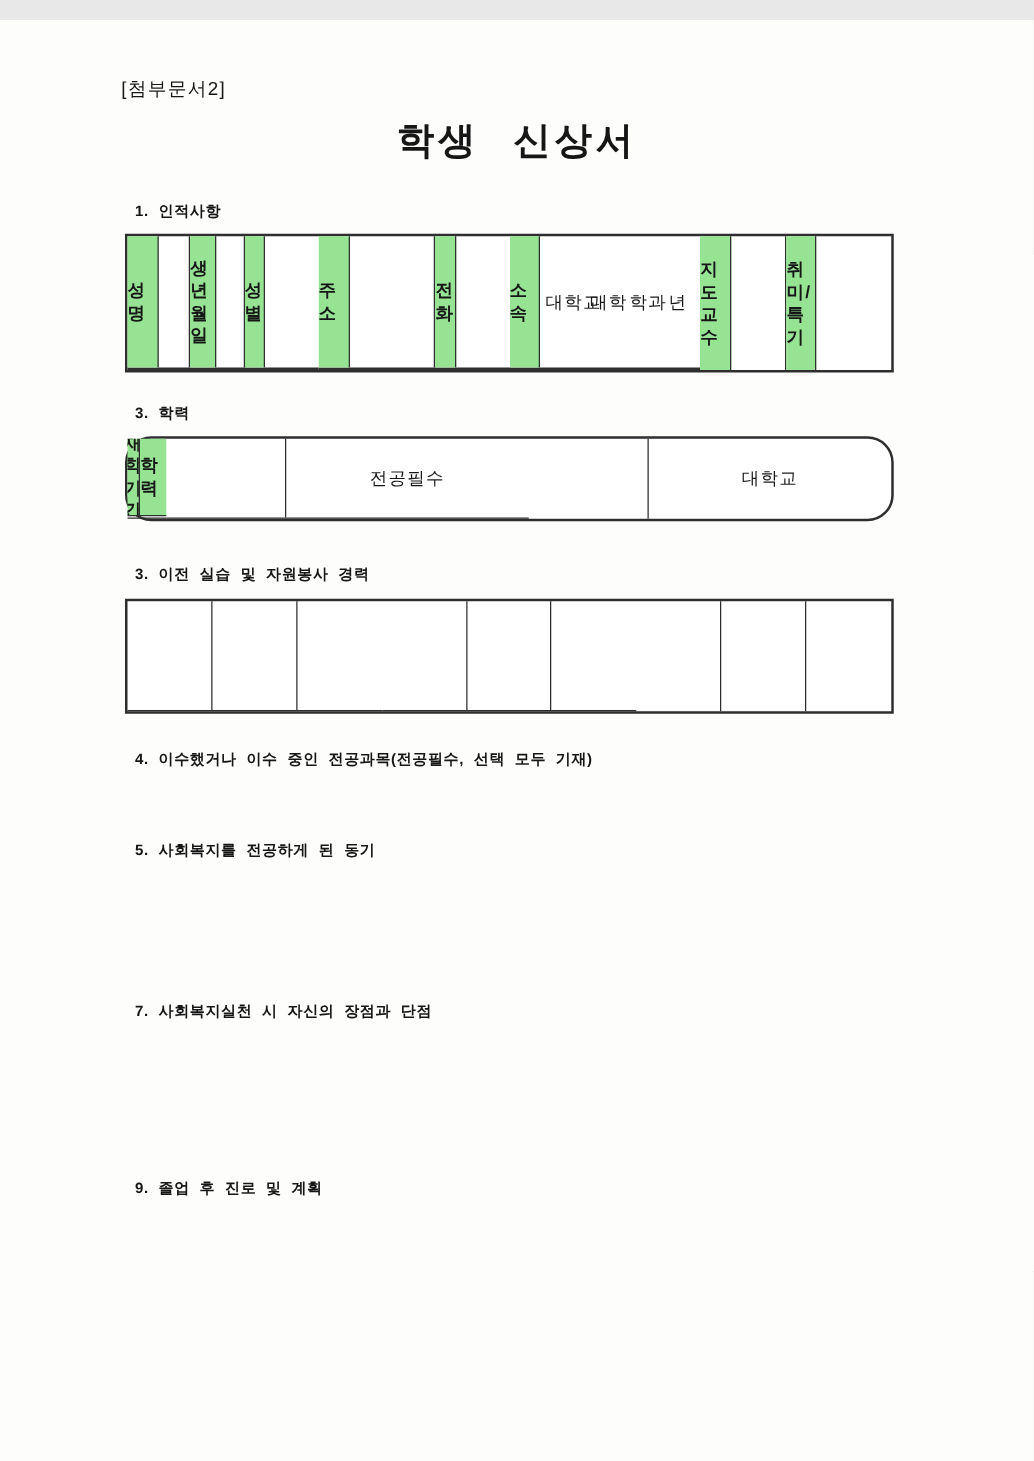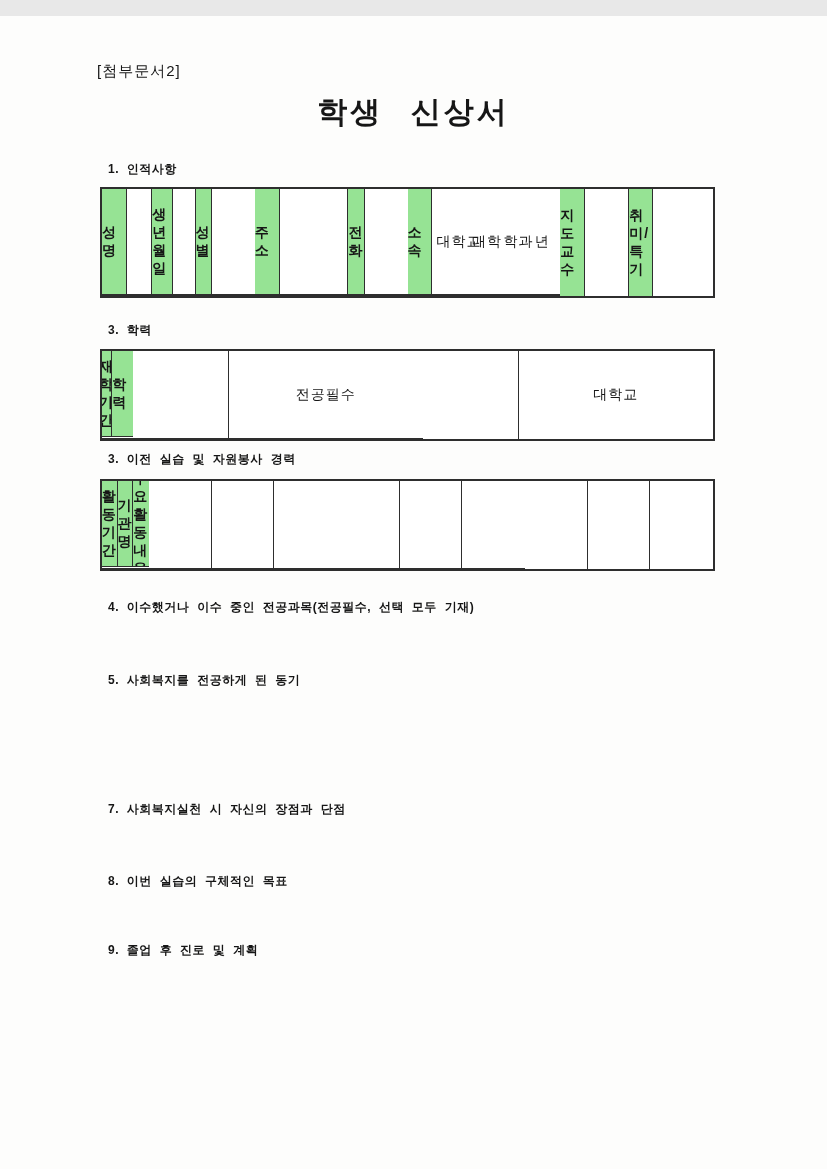--- a/index.html
+++ b/index.html
@@ -38,21 +38,21 @@
   #h7{top:785px;} #h8{top:857px;} #h9{top:926px;}
 
   .tbl{
     position:absolute;left:100px;width:615px;
     border:2px solid var(--border);
     box-sizing:border-box;
     display:flex;flex-direction:row;
     background:#fff;
   }
   #personal-table{top:171px;height:111px;}
-  #education-table{top:333px;height:92px;}
+  #education-table{top:333px;height:68px;border-radius:21px;}
   #experience-table{top:463px;height:92px;}
 
   .trow{display:flex;flex:1;border-bottom:2px solid var(--border);min-height:0;}
   .tbl .trow:last-child{border-bottom:none;}
   .trow.thin{border-bottom:1px solid var(--border);}
   .trow.header-row{border-bottom:3px double var(--border);flex:0 0 25px;}
 
   .tcell{
     box-sizing:border-box;
     border-right:1px solid var(--border);
@@ -131,41 +131,35 @@
     </div>
     <div class="trow">
       <div class="tcell" style="width:33%"></div>
       <div class="tcell plain" style="width:67%">대학교</div>
     </div>
   </div>
 
   <div class="sec-heading" id="h3">3. 이전 실습 및 자원봉사 경력</div>
 
   <div class="tbl" id="experience-table">
-    <div class="trow header-row">
-      <div class="tcell green" style="width:33.33%">활동기간</div>
-      <div class="tcell green" style="width:33.34%">기관명</div>
-      <div class="tcell green" style="width:33.33%">주요활동내용</div>
-    </div>
     <div class="trow thin">
       <div class="tcell" style="width:33.33%"></div>
       <div class="tcell" style="width:33.34%"></div>
       <div class="tcell" style="width:33.33%"></div>
     </div>
     <div class="trow thin">
       <div class="tcell" style="width:33.33%"></div>
       <div class="tcell" style="width:33.34%"></div>
       <div class="tcell" style="width:33.33%"></div>
     </div>
     <div class="trow">
       <div class="tcell" style="width:33.33%"></div>
       <div class="tcell" style="width:33.34%"></div>
       <div class="tcell" style="width:33.33%"></div>
     </div>
   </div>
 
   <div class="sec-heading" id="h4">4. 이수했거나 이수 중인 전공과목(전공필수, 선택 모두 기재)</div>
   <div class="sec-heading" id="h5">5. 사회복지를 전공하게 된 동기</div>
   <div class="sec-heading" id="h7">7. 사회복지실천 시 자신의 장점과 단점</div>
-  <div class="sec-heading" id="h8">8. 이번 실습의 구체적인 목표</div>
   <div class="sec-heading" id="h9">9. 졸업 후 진로 및 계획</div>
 
 </div>
 
 </body></html>

